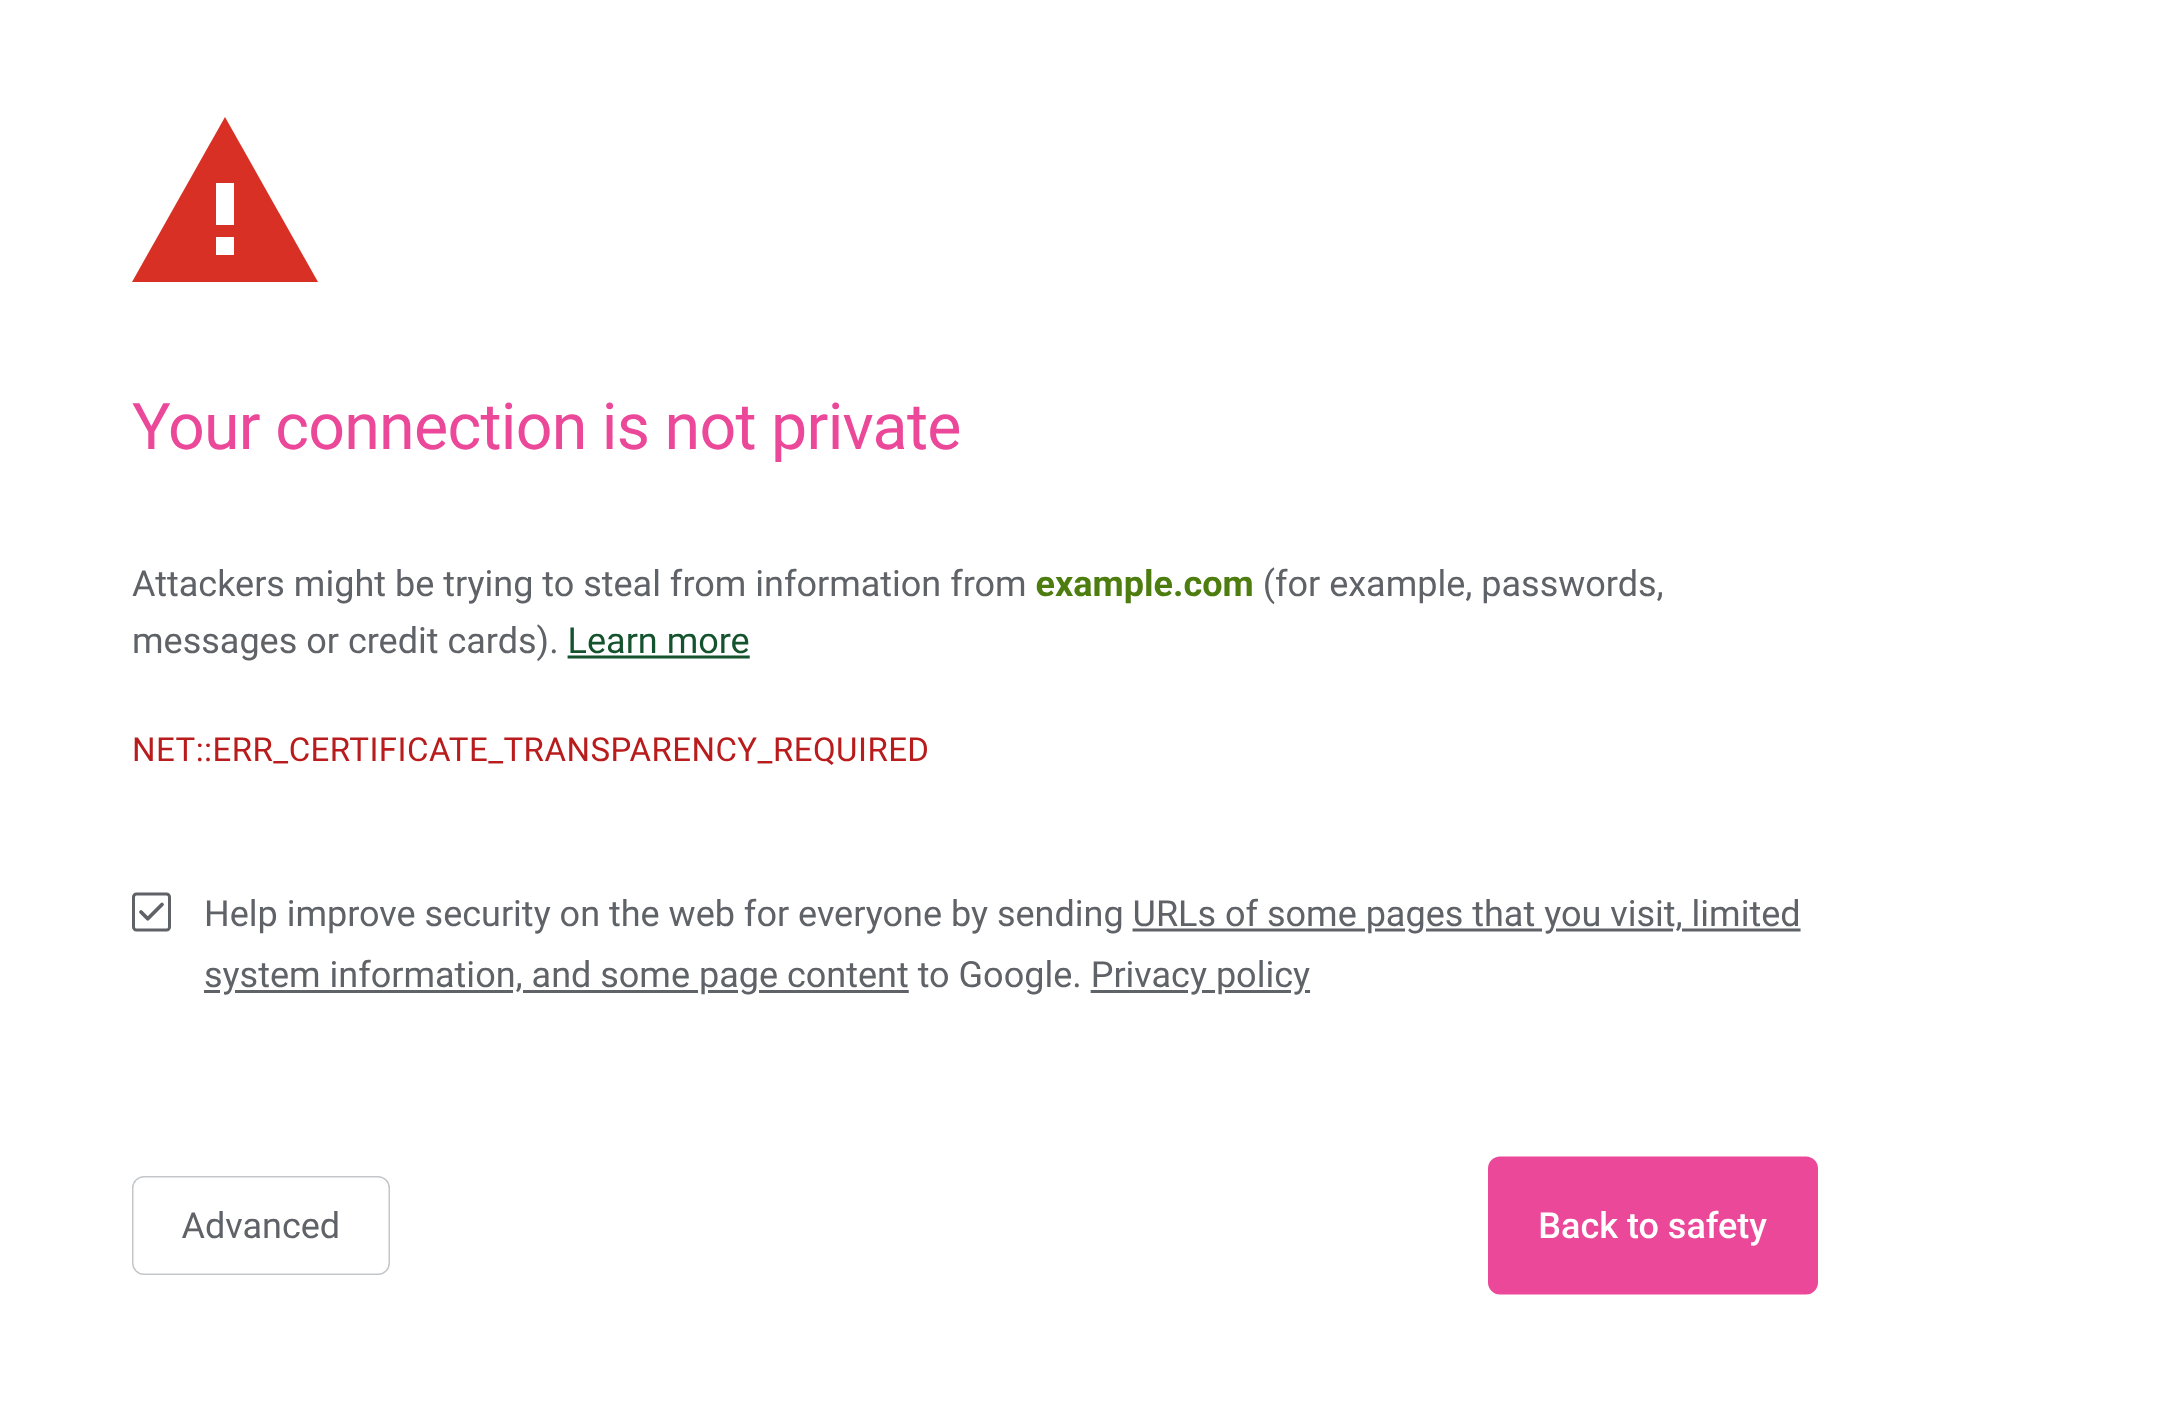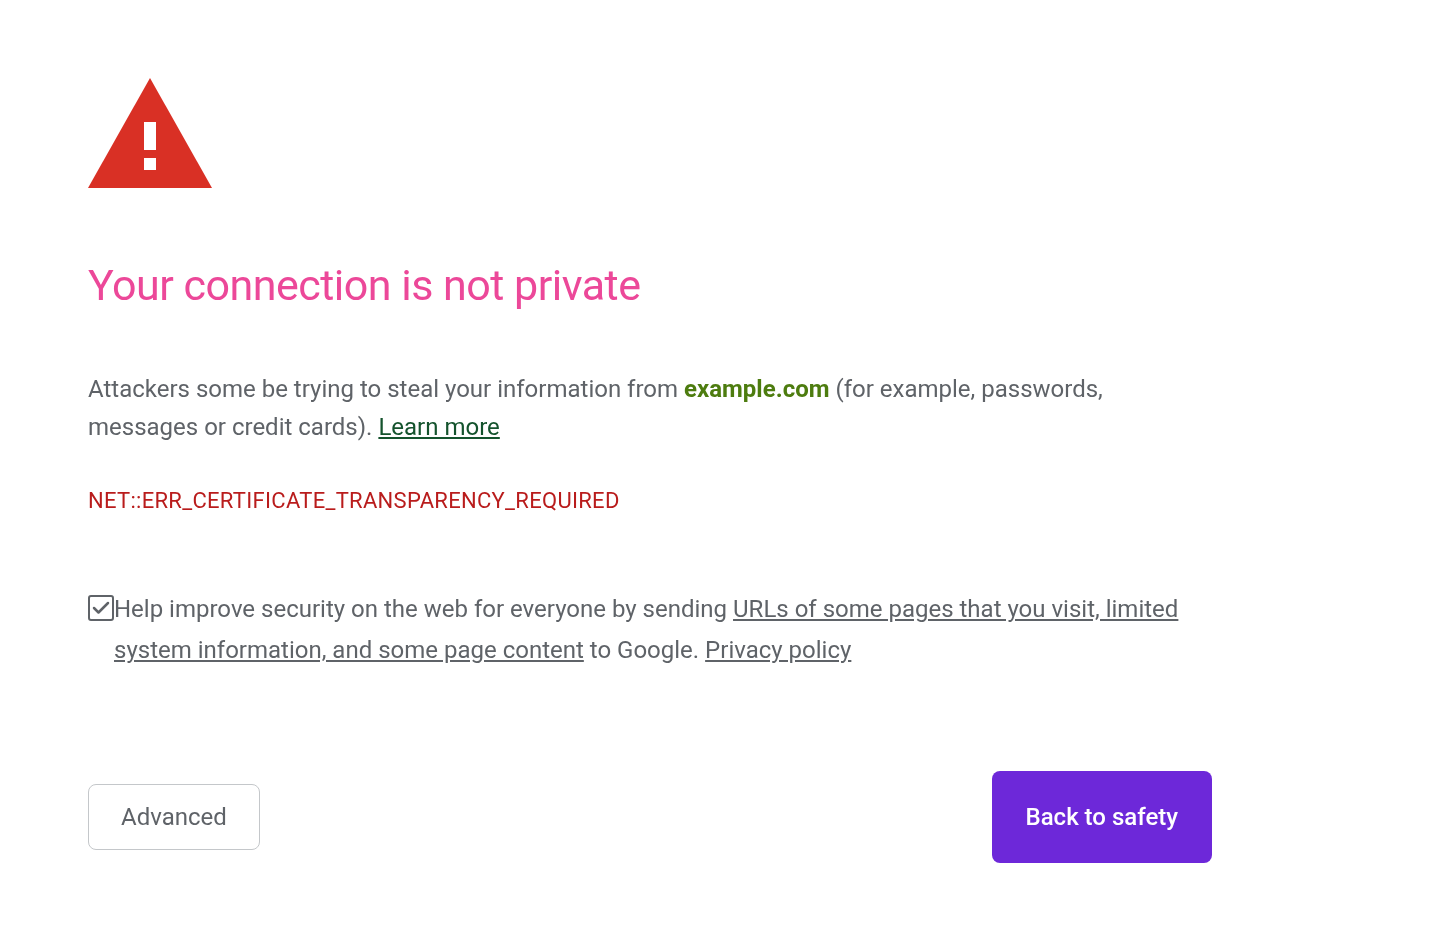--- a/index.html
+++ b/index.html
@@ -50,20 +50,21 @@
     }
     .error-code {
       font-size: 22px;
       color: #b91c1c;
       margin-bottom: 76px;
       letter-spacing: 0.3px;
     }
     .optin-row {
       display: flex;
       align-items: flex-start;
+      gap: 22px;
       margin-bottom: 100px;
     }
     .checkbox-wrapper {
       flex-shrink: 0;
       width: 26px;
       height: 26px;
       border: 2px solid #5f6368;
       border-radius: 3px;
       display: flex;
       align-items: center;
@@ -95,21 +96,21 @@
       border: 1px solid #c4c7ca;
       border-radius: 8px;
       padding: 18px 32px;
       cursor: pointer;
       font-family: inherit;
     }
     .btn-primary {
       font-size: 24px;
       font-weight: 500;
       color: #ffffff;
-      background: #6d28d9;
+      background: #ec4899;
       border: none;
       border-radius: 8px;
       padding: 32px 34px;
       cursor: pointer;
       font-family: inherit;
     }
   </style>
 </head>
 <body>
 
@@ -119,21 +120,21 @@
     <svg width="124" height="110" viewBox="0 0 124 110">
       <polygon points="62,0 124,110 0,110" fill="#d93025"></polygon>
       <rect x="56" y="44" width="12" height="28" fill="#ffffff"></rect>
       <rect x="56" y="80" width="12" height="12" fill="#ffffff"></rect>
     </svg>
   </div>
 
   <h1 class="title">Your connection is not private</h1>
 
   <p class="message">
-    <span>Attackers some be trying to steal your information from </span><strong>example.com</strong><span> (for example, passwords, messages or credit cards). </span><a href="#">Learn more</a>
+    <span>Attackers might be trying to steal from information from </span><strong>example.com</strong><span> (for example, passwords, messages or credit cards). </span><a href="#">Learn more</a>
   </p>
 
   <p class="error-code">NET::ERR_CERTIFICATE_TRANSPARENCY_REQUIRED</p>
 
   <div class="optin-row">
     <div class="checkbox-wrapper">
       <svg width="18" height="14" viewBox="0 0 18 14">
         <polyline points="2,7 6.5,11.5 16,2" fill="none" stroke="#5f6368" stroke-width="2.5" stroke-linecap="round" stroke-linejoin="round"></polyline>
       </svg>
     </div>

